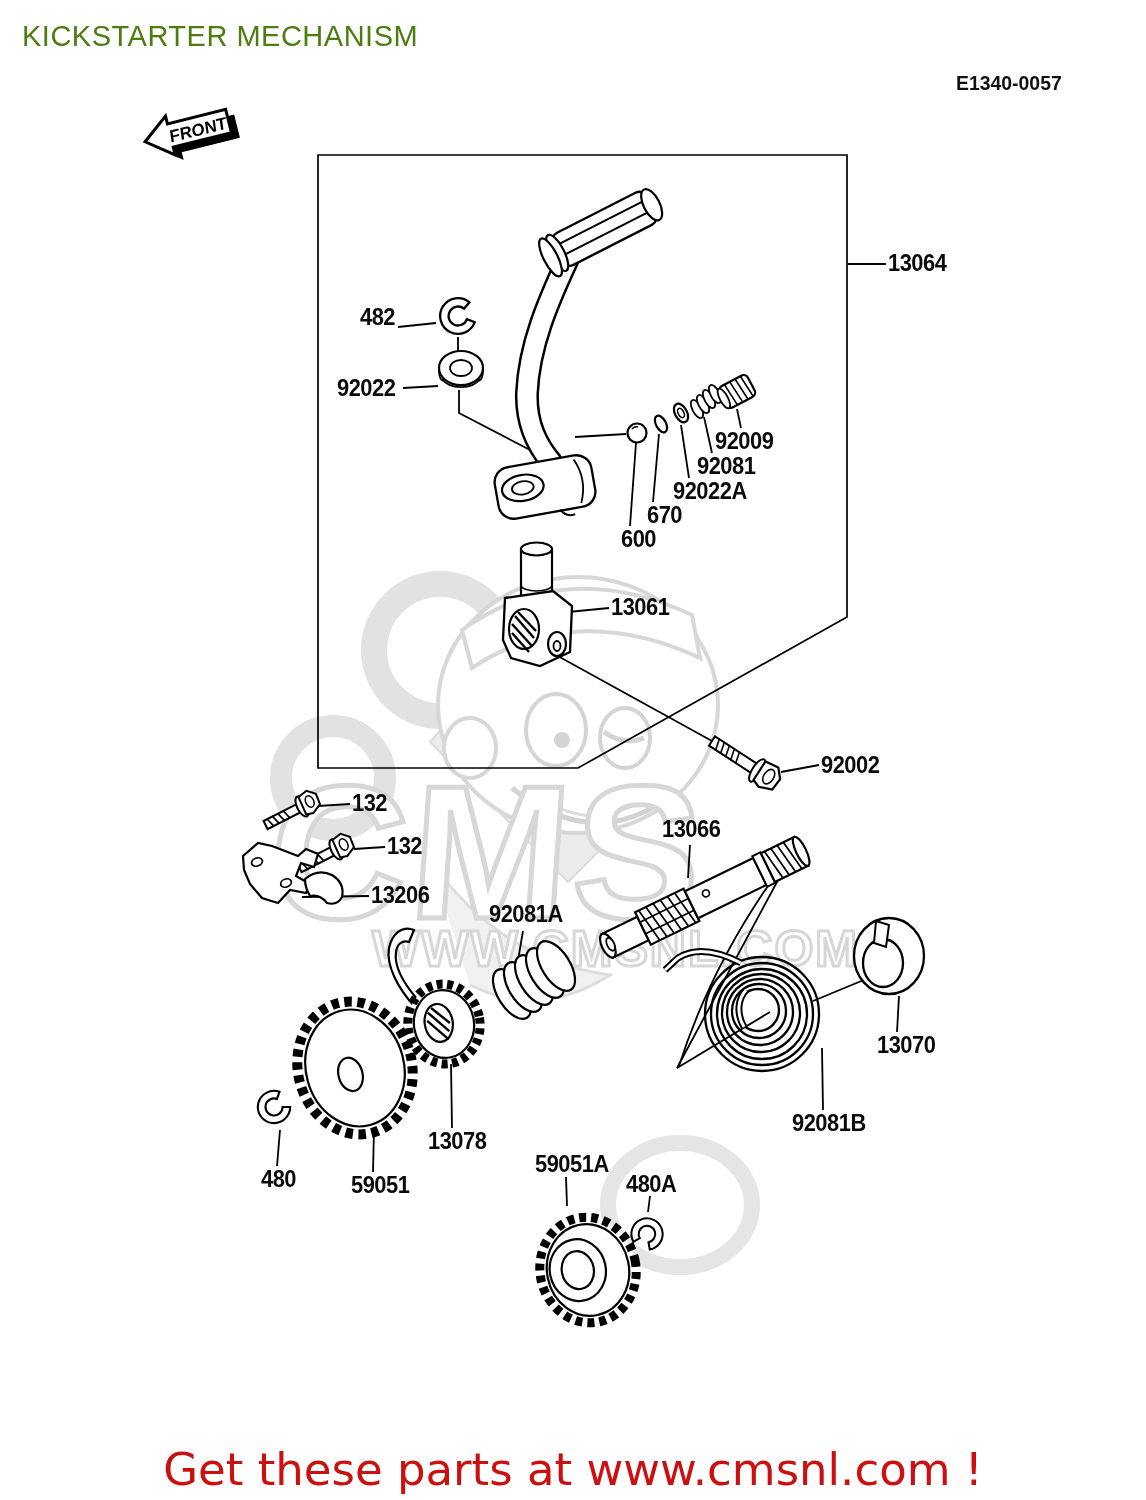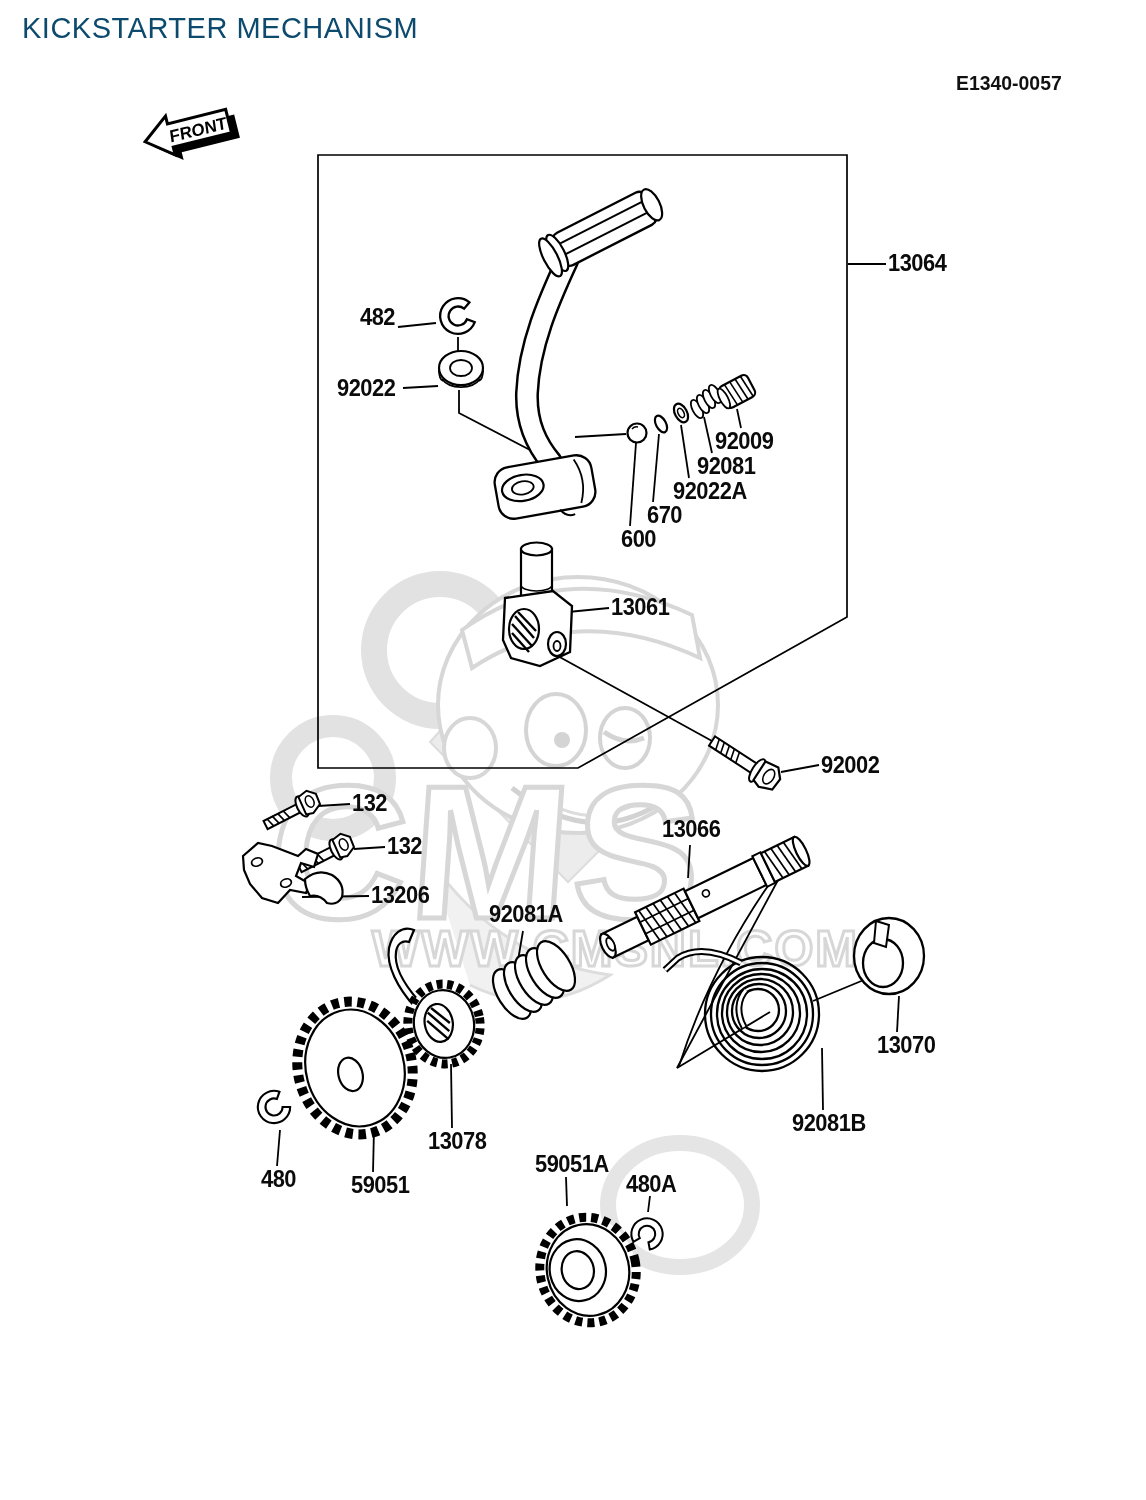--- a/index.html
+++ b/index.html
@@ -1,19 +1,19 @@
 <!DOCTYPE html>
 <html><head>
 <meta charset="utf-8">
 <style>
   html,body{margin:0;padding:0;background:#ffffff;}
   .stage{position:relative;width:1146px;height:1500px;background:#fff;overflow:hidden;
          font-family:"Liberation Sans",sans-serif;}
   .stage svg{position:absolute;left:0;top:0;}
-  .page-title{position:absolute;left:22px;top:12px;font-size:29px;color:#0c4a6e;
+  .page-title{position:absolute;left:22px;top:20px;font-size:29px;color:#4d7c0f;
               letter-spacing:.5px;white-space:nowrap;}
   .diagram-code{position:absolute;left:956px;top:72px;font-size:20px;font-weight:bold;
                 color:#111;transform:scaleX(.97);transform-origin:left top;white-space:nowrap;}
   .plbl{position:absolute;font-weight:bold;font-size:23px;color:#0b0b0b;
         letter-spacing:-.5px;white-space:nowrap;transform:scaleX(.95);
         transform-origin:left top;line-height:1;}
   .cta{position:absolute;left:0;top:1443px;width:100%;text-align:center;
        font-family:"DejaVu Sans",sans-serif;font-size:45px;color:#cb1010;white-space:nowrap;}
   .wm-big{font-family:"Liberation Sans",sans-serif;font-weight:bold;}
 </style>
@@ -302,13 +302,14 @@
       <div class="plbl" style="left: 662px; top: 818px;">13066</div>
       <div class="plbl" style="left: 428px; top: 1130px;">13078</div>
       <div class="plbl" style="left: 261px; top: 1168px;">480</div>
       <div class="plbl" style="left: 351px; top: 1174px;">59051</div>
       <div class="plbl" style="left: 535px; top: 1153px;">59051A</div>
       <div class="plbl" style="left: 626px; top: 1173px;">480A</div>
       <div class="plbl" style="left: 877px; top: 1034px;">13070</div>
       <div class="plbl" style="left: 792px; top: 1112px;">92081B</div>
     </div>
 
+  <div class="cta">Get these parts at www.cmsnl.com !</div>
 </div>
 
 </body></html>

